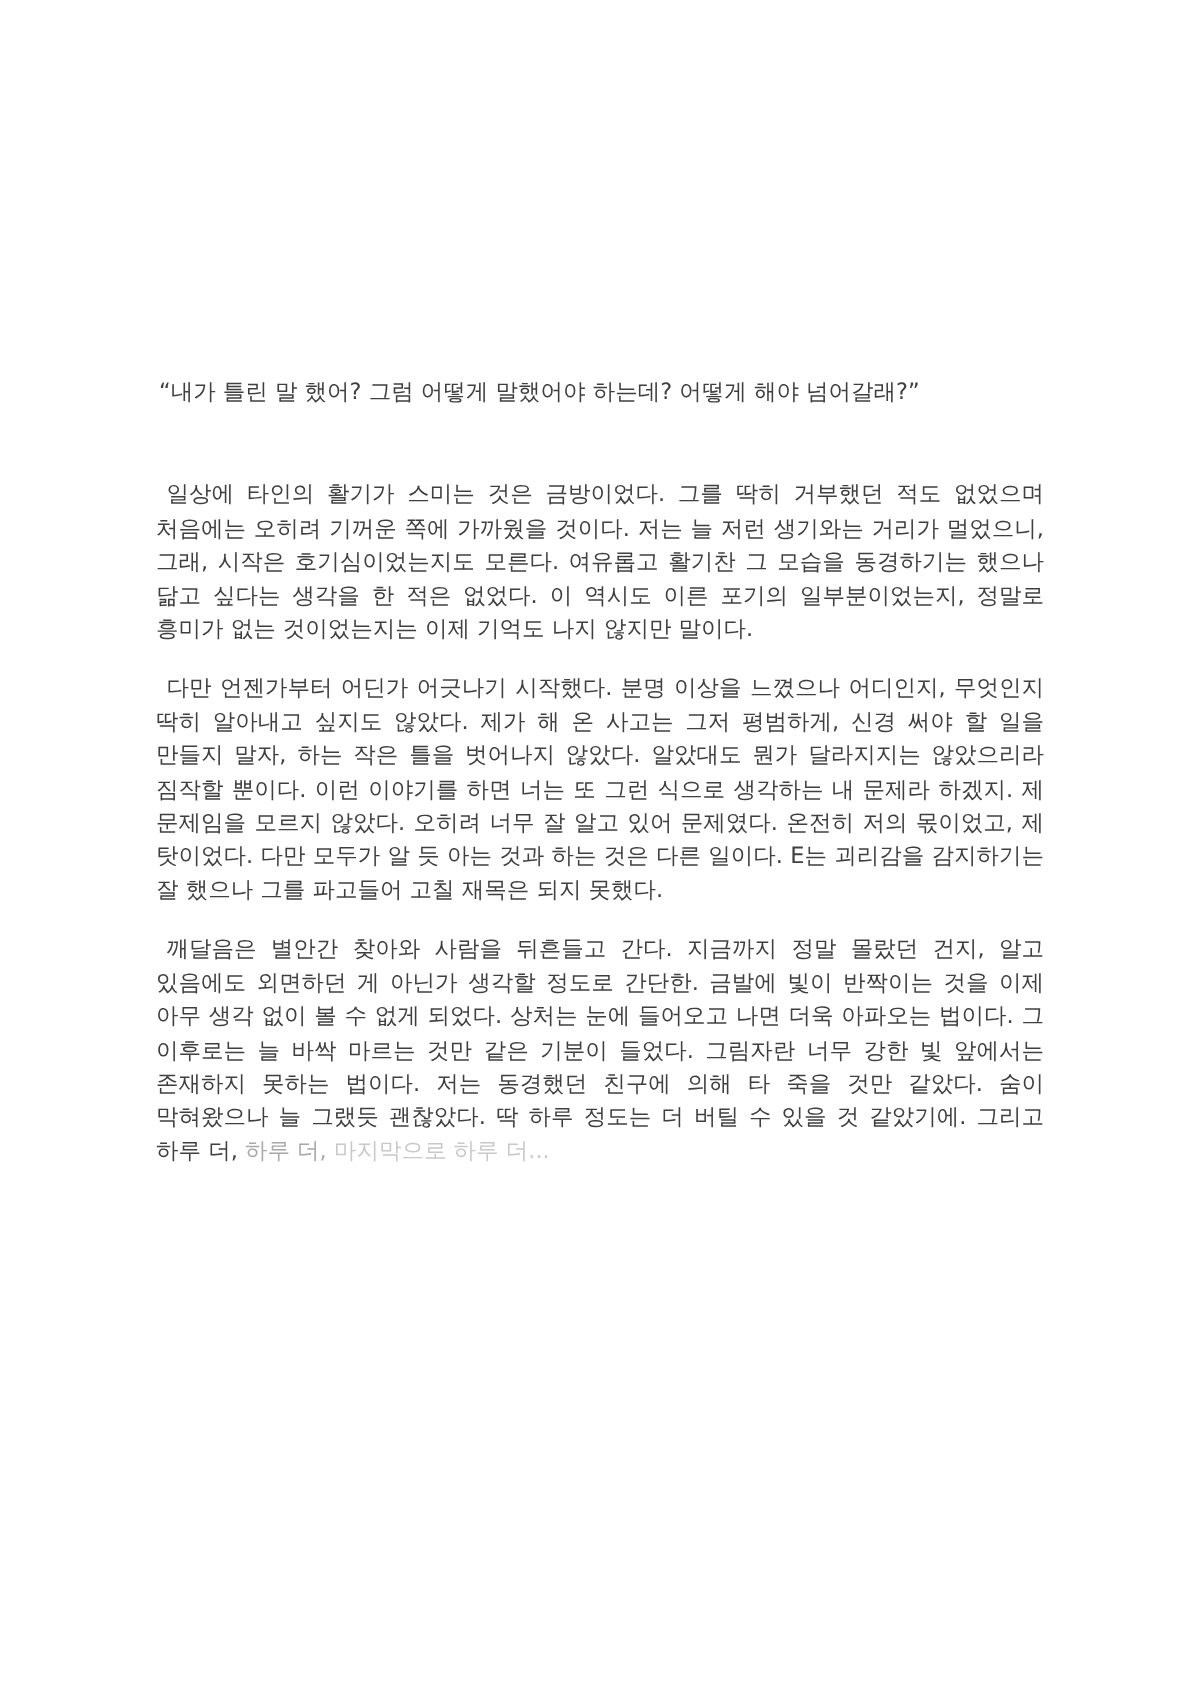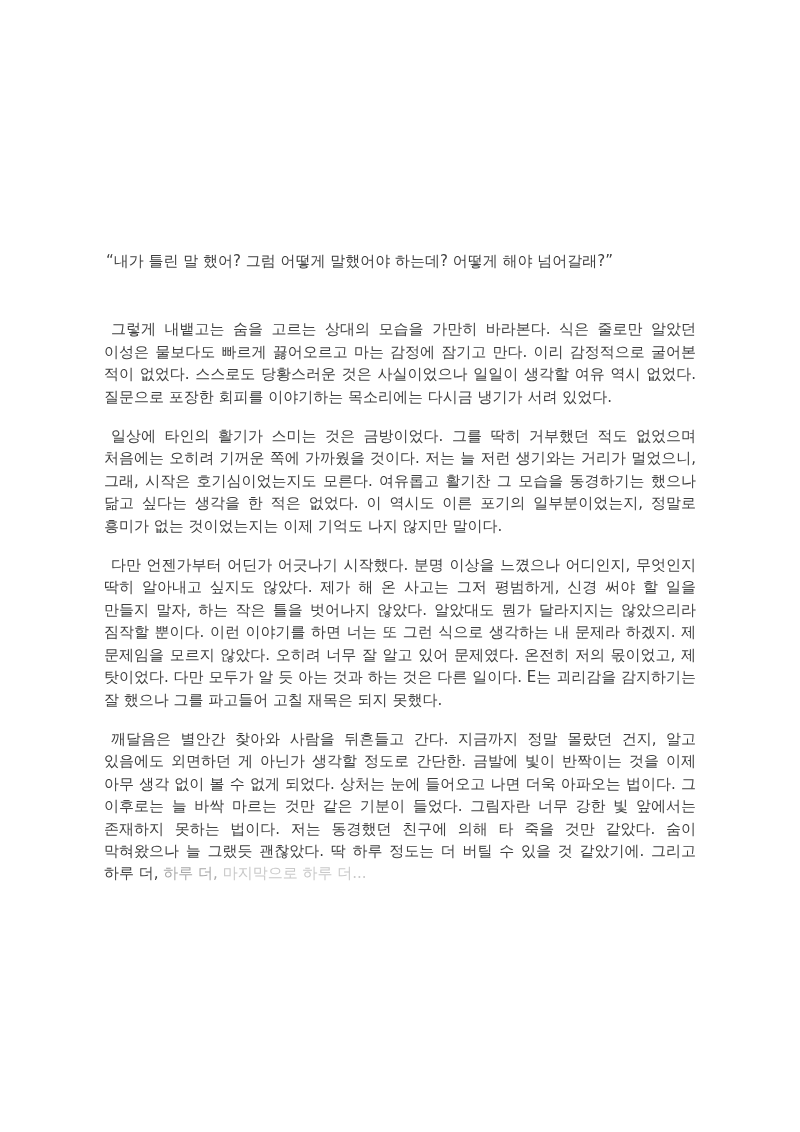--- a/index.html
+++ b/index.html
@@ -45,21 +45,20 @@
   .seg { }
 </style>
 </head>
 <body>
 
 <div class="page">
   <div class="text-column">
 
     <p class="dialogue">“내가 틀린 말 했어? 그럼 어떻게 말했어야 하는데? 어떻게 해야 넘어갈래?”</p>
 
-    <p class="para">그렇게 내뱉고는 숨을 고르는 상대의 모습을 가만히 바라본다. 식은 줄로만 알았던 이성은 물보다도 빠르게 끓어오르고 마는 감정에 잠기고 만다. 이리 감정적으로 굴어본 적이 없었다. 스스로도 당황스러운 것은 사실이었으나 일일이 생각할 여유 역시 없었다. 질문으로 포장한 회피를 이야기하는 목소리에는 다시금 냉기가 서려 있었다.</p>
 
 
     <p class="para">일상에 타인의 활기가 스미는 것은 금방이었다. 그를 딱히 거부했던 적도 없었으며 처음에는 오히려 기꺼운 쪽에 가까웠을 것이다. 저는 늘 저런 생기와는 거리가 멀었으니, 그래, 시작은 호기심이었는지도 모른다. 여유롭고 활기찬 그 모습을 동경하기는 했으나 닮고 싶다는 생각을 한 적은 없었다. 이 역시도 이른 포기의 일부분이었는지, 정말로 흥미가 없는 것이었는지는 이제 기억도 나지 않지만 말이다.</p>
 
     <p class="para">다만 언젠가부터 어딘가 어긋나기 시작했다. 분명 이상을 느꼈으나 어디인지, 무엇인지 딱히 알아내고 싶지도 않았다. 제가 해 온 사고는 그저 평범하게, 신경 써야 할 일을 만들지 말자, 하는 작은 틀을 벗어나지 않았다. 알았대도 뭔가 달라지지는 않았으리라 짐작할 뿐이다. 이런 이야기를 하면 너는 또 그런 식으로 생각하는 내 문제라 하겠지. 제 문제임을 모르지 않았다. 오히려 너무 잘 알고 있어 문제였다. 온전히 저의 몫이었고, 제 탓이었다. 다만 모두가 알 듯 아는 것과 하는 것은 다른 일이다. E는 괴리감을 감지하기는 잘 했으나 그를 파고들어 고칠 재목은 되지 못했다.</p>
 
     <p class="para final">
       <span class="seg" style="color: rgb(63, 63, 63);">깨달음은 별안간 찾아와 사람을 뒤흔들고 간다. 지금까지 정말 몰랐던 건지, 알고 있음에도 외면하던 게 아닌가 생각할 정도로 간단한. 금발에 빛이 반짝이는 것을 이제 아무 생각 없이 볼 수 없게 되었다. 상처는 눈에 들어오고 나면 더욱 아파오는 법이다. 그 이후로는 늘 바싹 마르는 것만 같은 기분이 들었다. 그림자란 너무 강한 빛 앞에서는 존재하지 못하는 법이다. 저는 동경했던 친구에 의해 타 죽을 것만 같았다. 숨이 막혀왔으나 늘 그랬듯 괜찮았다. 딱 하루 정도는 더 버틸 수 있을 것 같았기에. 그리고 하루 더, </span><span class="seg" style="color: rgb(168, 168, 168);">하루 더, </span><span class="seg" style="color: rgb(201, 201, 201);">마지막으로 하루 더...</span>
     </p>
 

